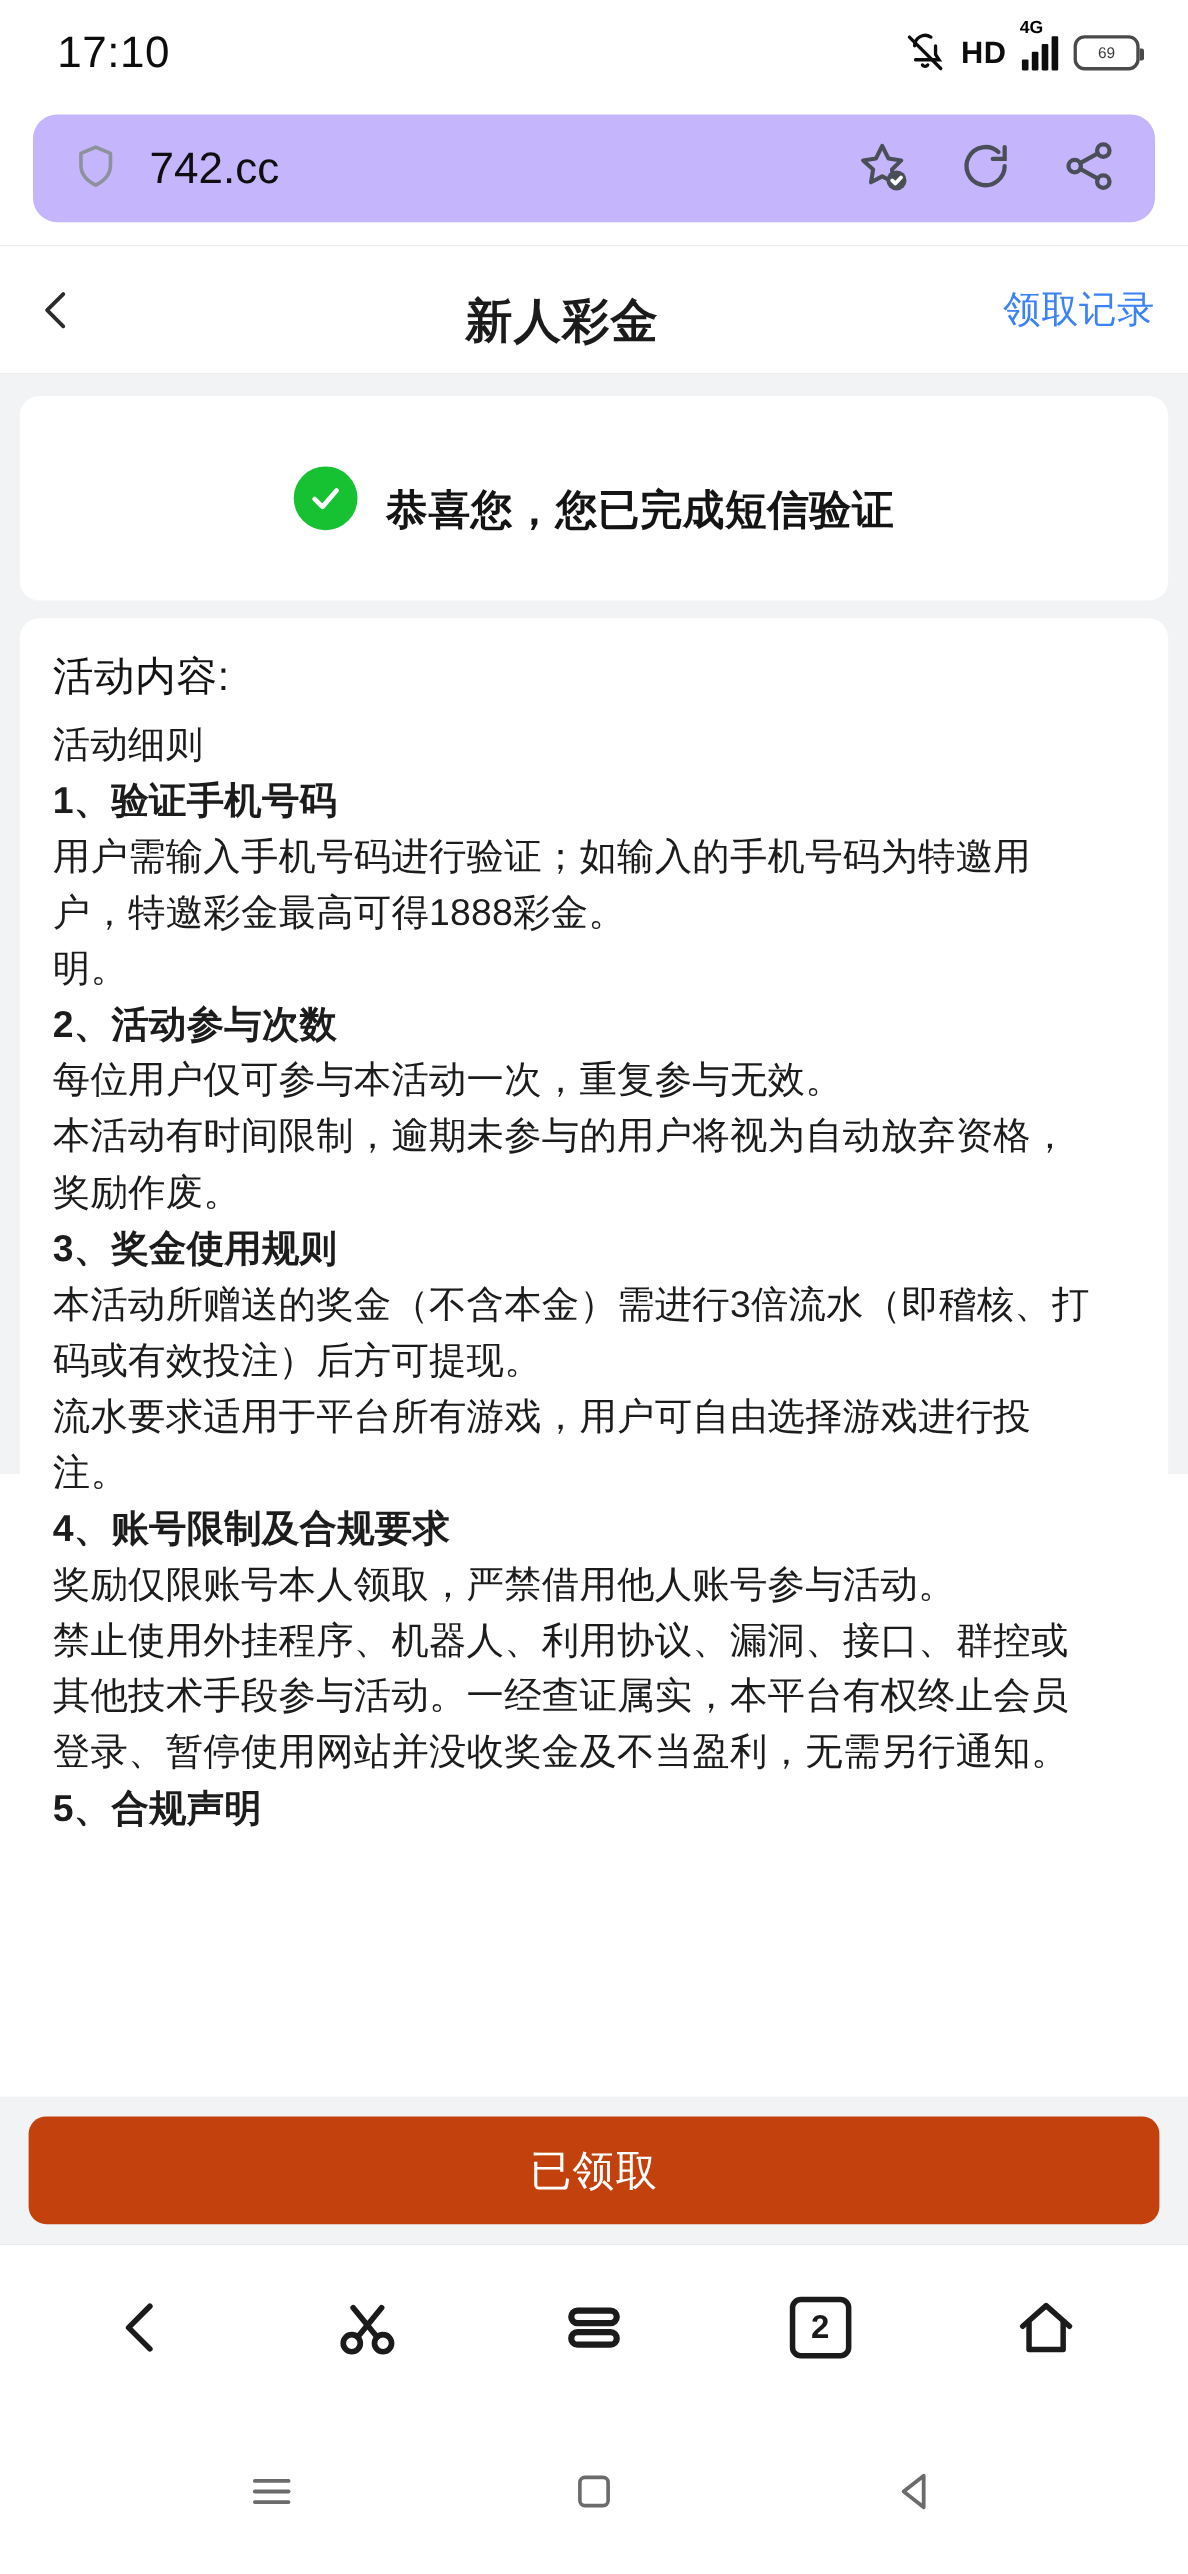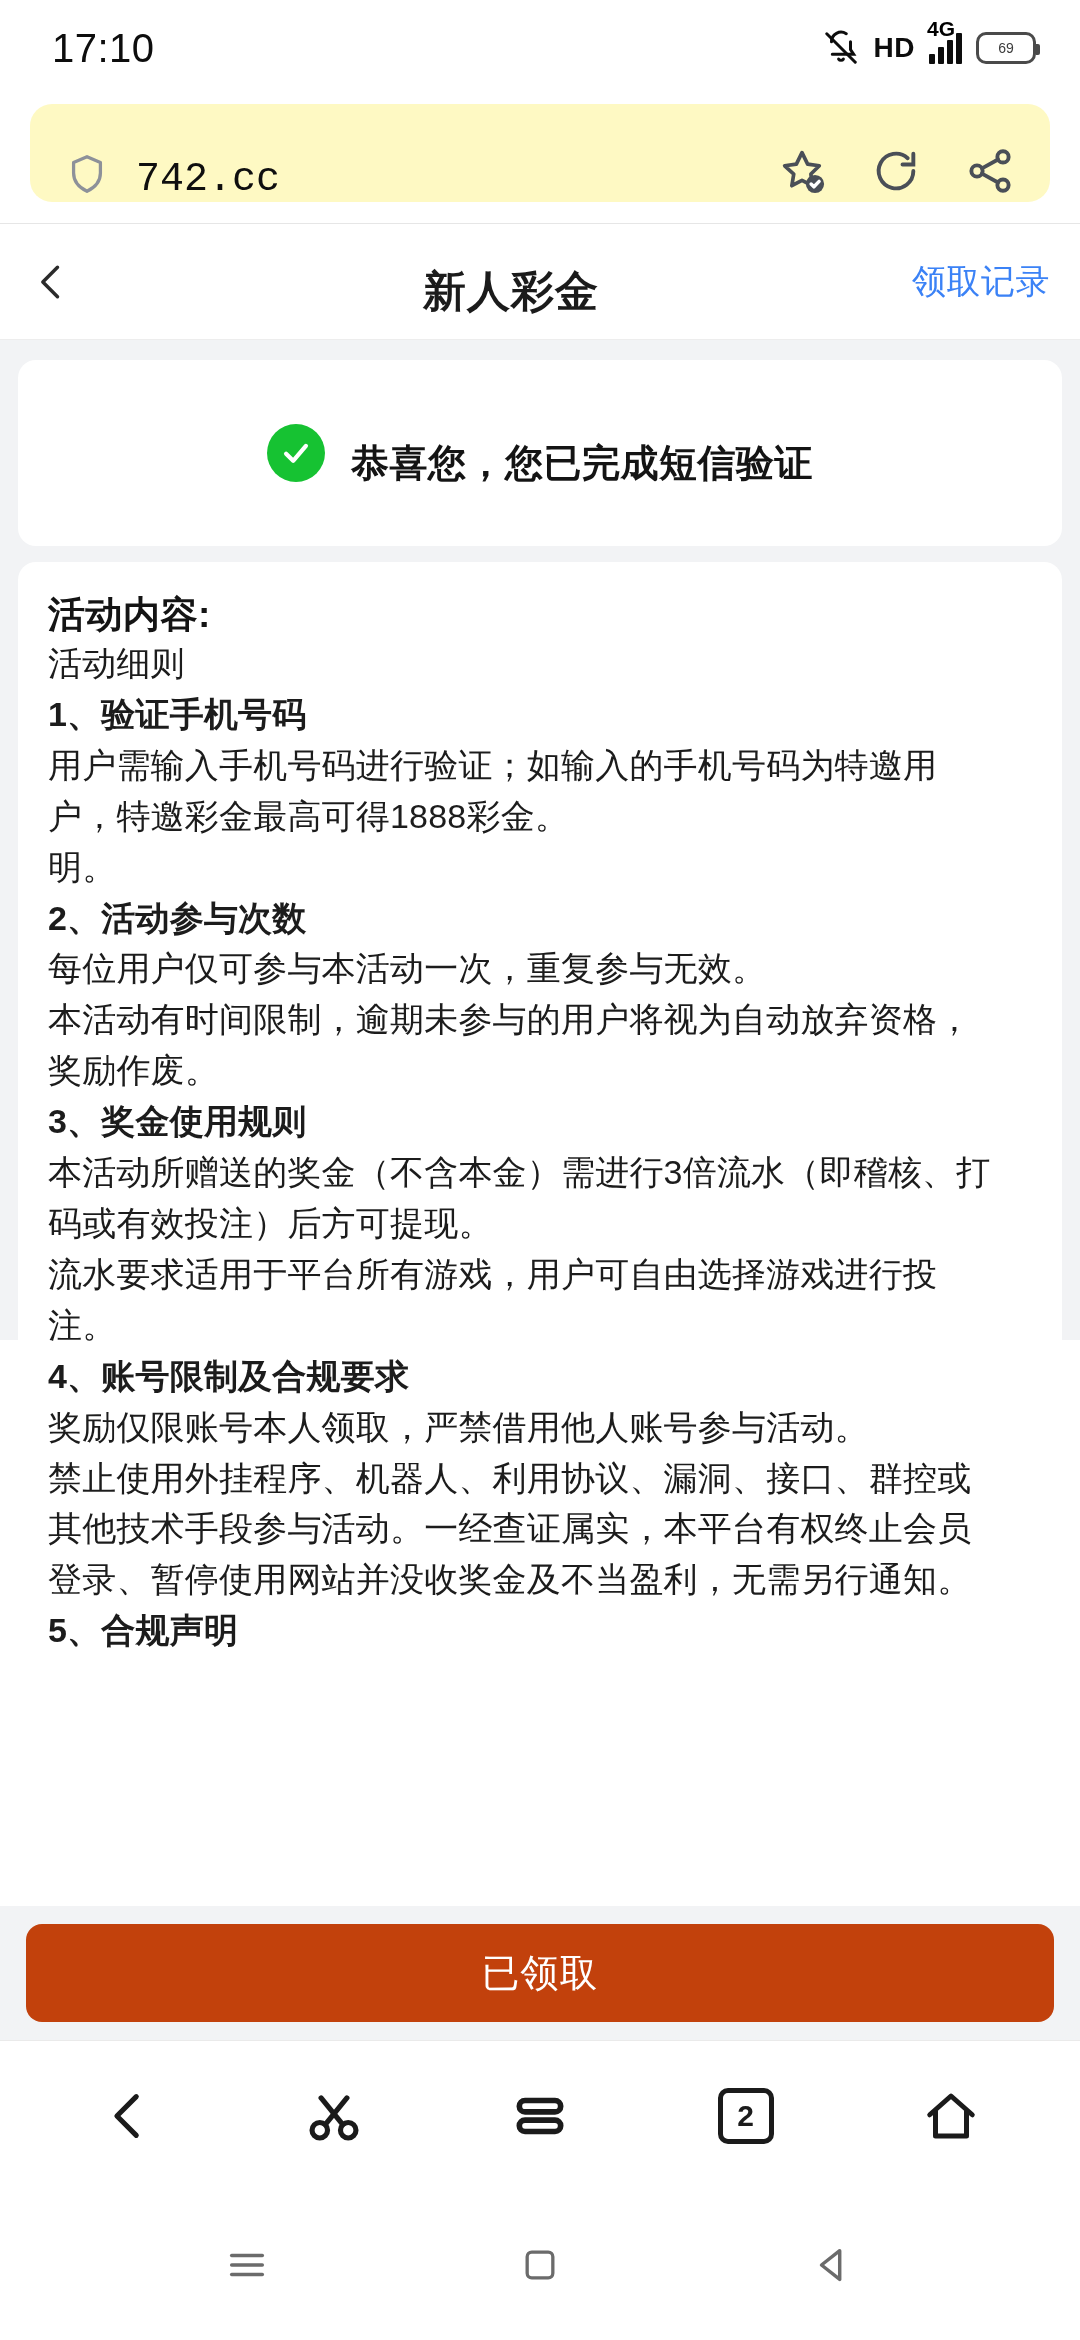--- a/index.html
+++ b/index.html
@@ -35,21 +35,21 @@
   .status-hd {
     font-size: 28px;
     font-weight: 700;
     letter-spacing: 0.5px;
     color: #0d0d0d;
   }
   .net-wrap { position: relative; display: flex; align-items: flex-end; gap: 3px; }
   .net-label {
     position: absolute;
     top: -16px; left: -2px;
-    font-size: 21px;
+    font-size: 16px;
     font-weight: 700;
   }
   .bar { width: 6px; background: #0d0d0d; border-radius: 1px; }
   .battery {
     width: 60px; height: 32px;
     border: 3px solid #4a4a4a;
     border-radius: 10px;
     position: relative;
     display: flex; align-items: center; justify-content: center;
   }
@@ -65,26 +65,25 @@
 
   
   .browser-bar {
     height: 128px;
     padding: 8px 30px 22px 30px;
     background: #ffffff;
     border-bottom: 1px solid #e6e6e6;
   }
   .url-pill {
     height: 98px;
-    background: #fef9c3;
+    background: #c4b5fd;
     border-radius: 22px;
     display: flex;
-    align-items: flex-end;
+    align-items: center;
     padding: 0 34px 0 34px;
-    font-family: Liberation Mono, monospace;
   }
   .url-text {
     font-size: 40px;
     color: #0f0f0f;
     margin-left: 26px;
     flex: 1;
     white-space: nowrap;
   }
   .url-actions { display: flex; align-items: center; gap: 42px; }
 
@@ -146,23 +145,23 @@
     margin-top: 21px;
   }
 
   .rules-card {
     padding: 28px 30px 0 30px;
     height: 1286px;
     overflow: hidden;
   }
   .rules-title {
     font-size: 37px;
-    font-weight: 700;
+    font-weight: 400;
     color: #141414;
-    margin-bottom: 0;
+    margin-bottom: 14px;
     letter-spacing: 0.5px;
   }
   .rules-line {
     font-size: 34px;
     line-height: 1.38;
     color: #1c1c1c;
     margin-bottom: 4px;
     letter-spacing: 0.2px;
   }
   .rules-line.heading { font-weight: 700; }

